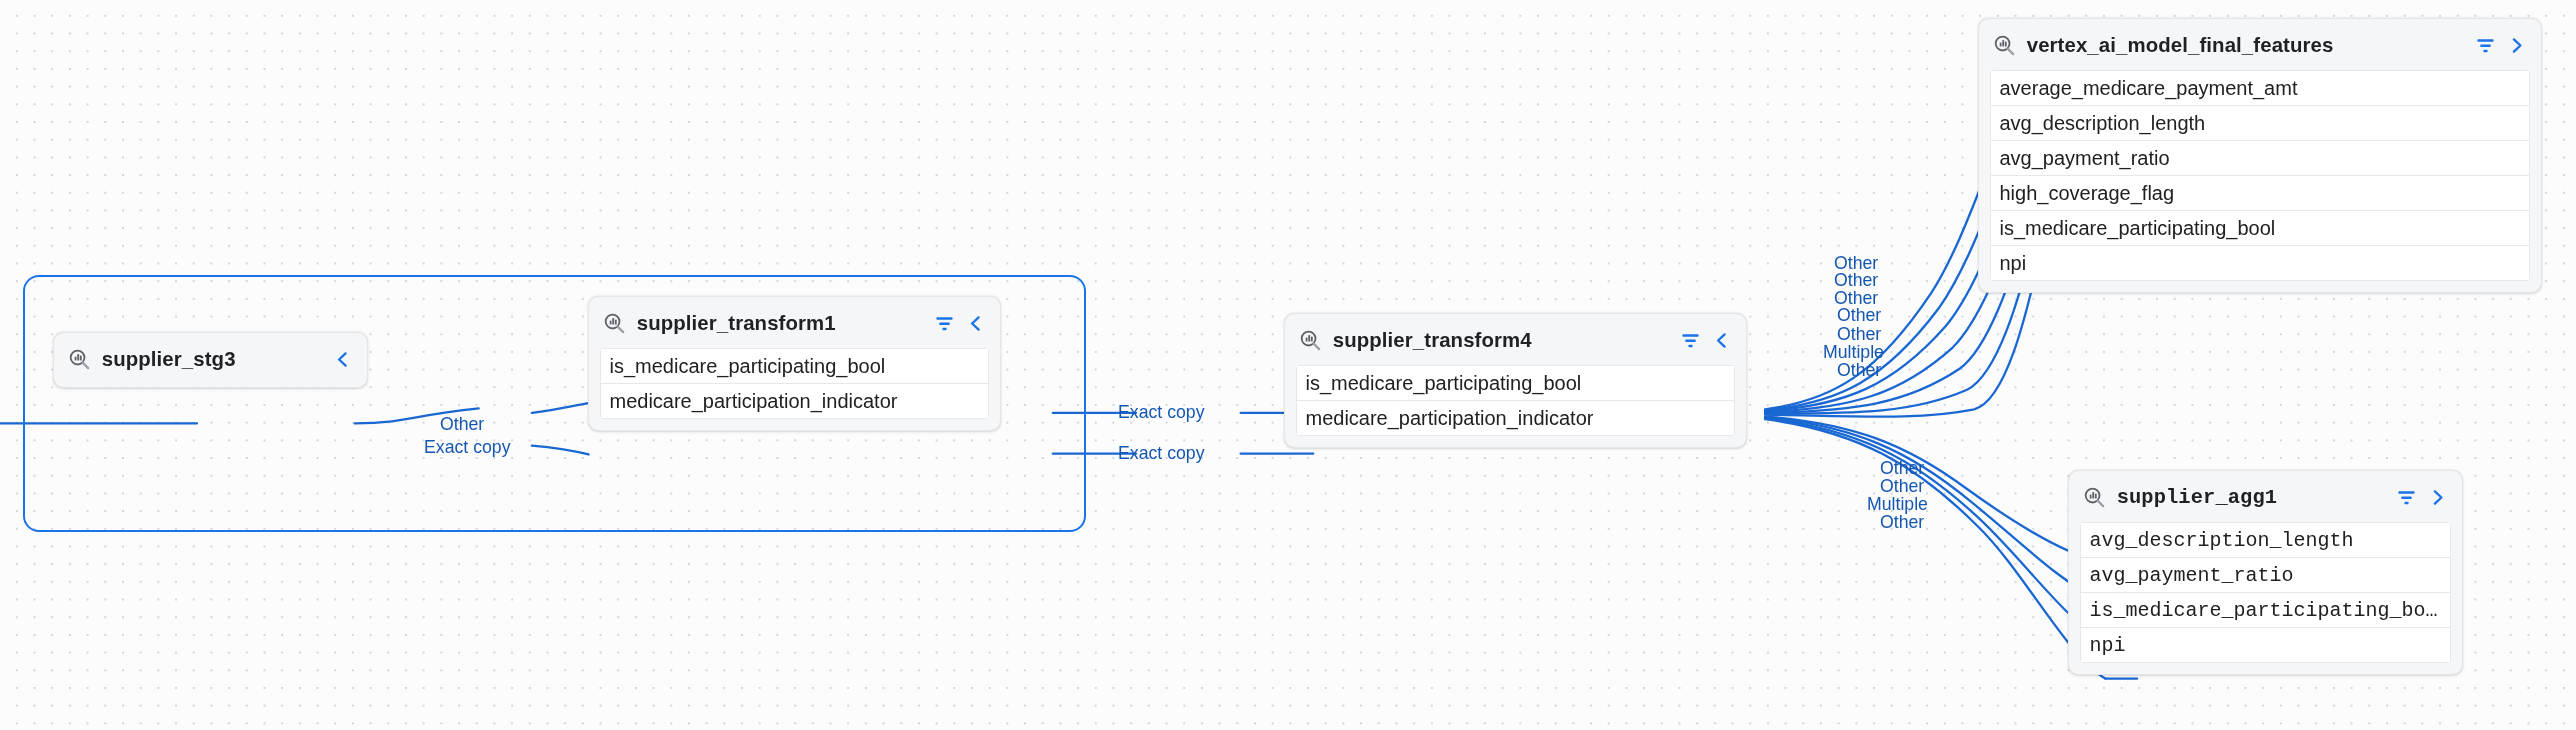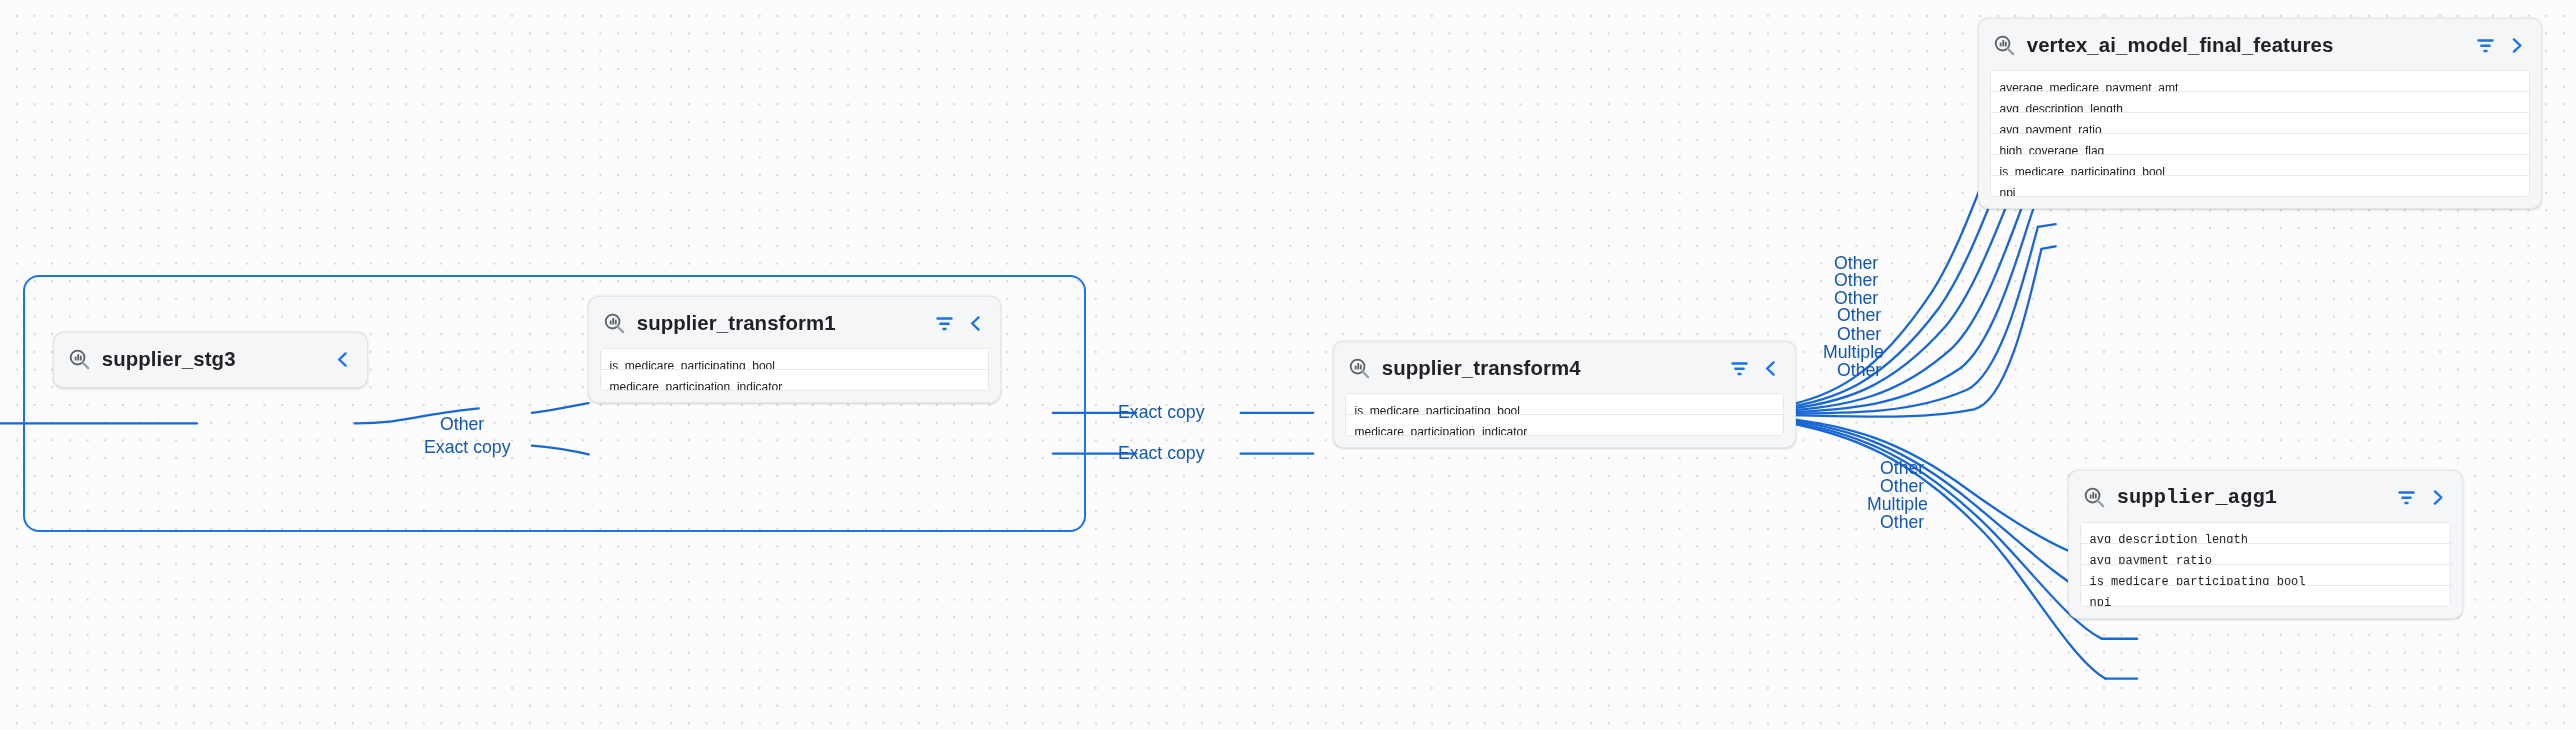--- a/index.html
+++ b/index.html
@@ -76,24 +76,24 @@
   .fields {
     margin-top: 7px;
     border-radius: 3.5px;
     overflow: hidden;
     background: #ffffff;
   }
   .field {
     background: #ffffff;
     border: 0.9px solid #e6e8eb;
     margin-top: -0.9px;
-    font-size: 12px;
+    font-size: 20px;
     color: #202124;
     padding: 0 8.9px;
-    height: 22px;
+    height: 36px;
     line-height: 35px;
     white-space: nowrap;
     overflow: hidden;
     text-overflow: ellipsis;
     box-sizing: border-box;
   }
   .field:first-child { margin-top: 0; }
 
   
   .edge-label {
@@ -207,21 +207,21 @@
           <polyline points="15.5,4.5 7.5,12 15.5,19.5" fill="none" stroke="#1a73e8" stroke-width="2.9" stroke-linecap="round" stroke-linejoin="round"></polyline>
         </svg>
       </span>
     </div>
     <div class="fields">
       <div class="field">is_medicare_participating_bool</div>
       <div class="field">medicare_participation_indicator</div>
     </div>
   </div>
 
-  <div class="node" style="left:1333px; top:313px; width:463px;margin-top:28px;">
+  <div class="node" style="left:1284px; top:313px; width:463px;">
     <div class="node-header">
       <span class="hdr-icon">
         <svg class="search-icon" viewBox="0 0 24 24" xmlns="http://www.w3.org/2000/svg">
           <circle cx="10" cy="10" r="7.2" fill="none" stroke="#5f6368" stroke-width="1.9"></circle>
           <rect x="7" y="9" width="1.9" height="4" fill="#5f6368"></rect>
           <rect x="9.7" y="6.4" width="1.9" height="6.6" fill="#5f6368"></rect>
           <rect x="12.4" y="8" width="1.9" height="5" fill="#5f6368"></rect>
           <line x1="15.3" y1="15.3" x2="21" y2="21" stroke="#9aa0a6" stroke-width="2.4" stroke-linecap="round"></line>
         </svg>
       </span>

